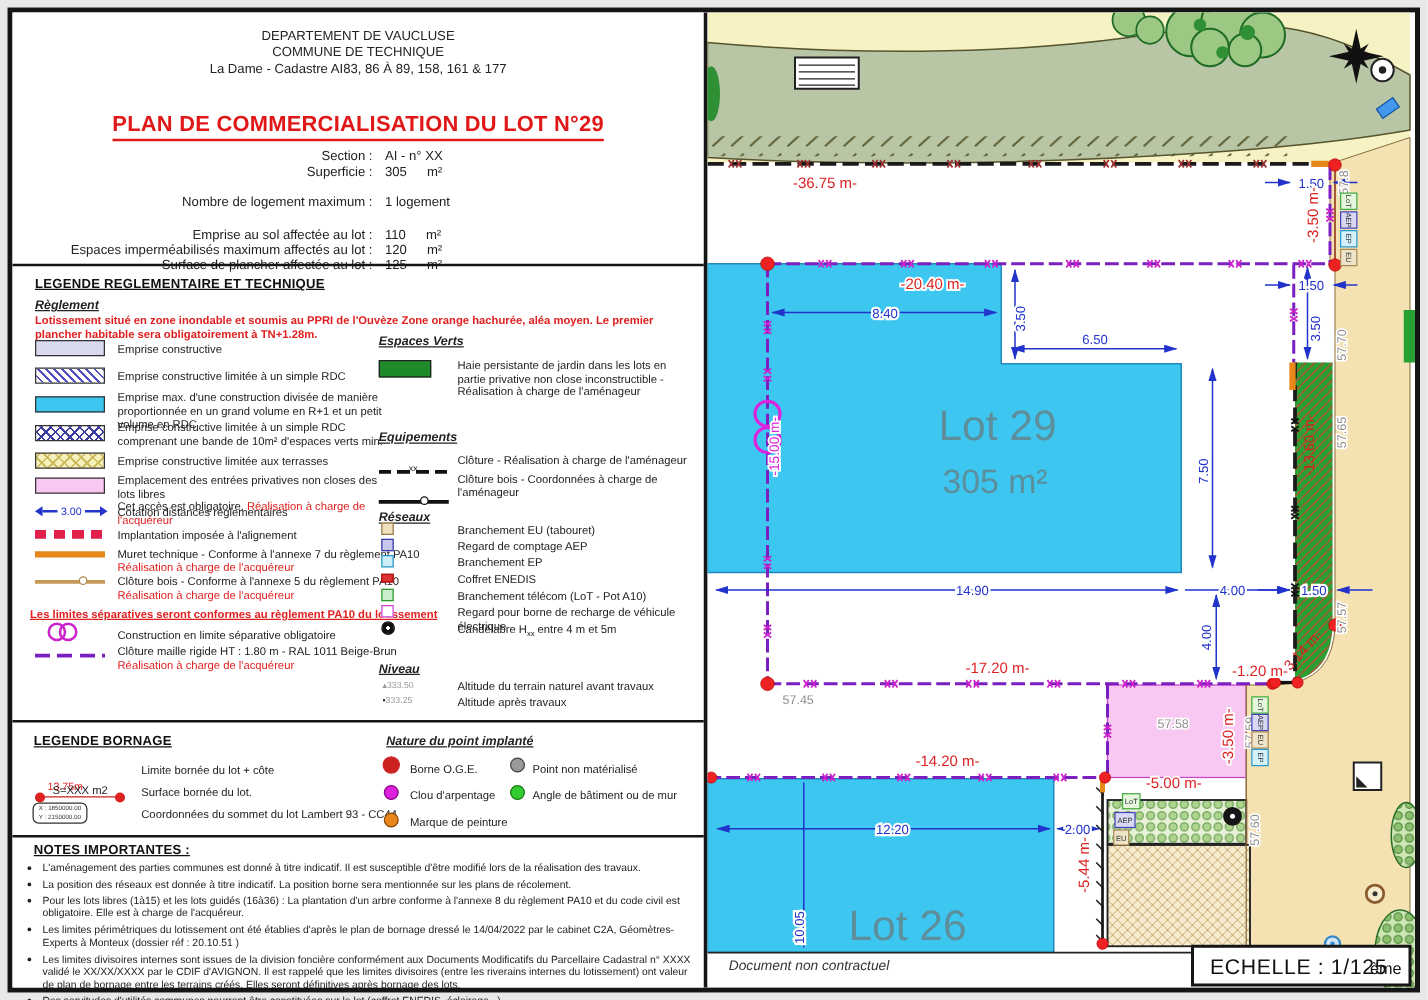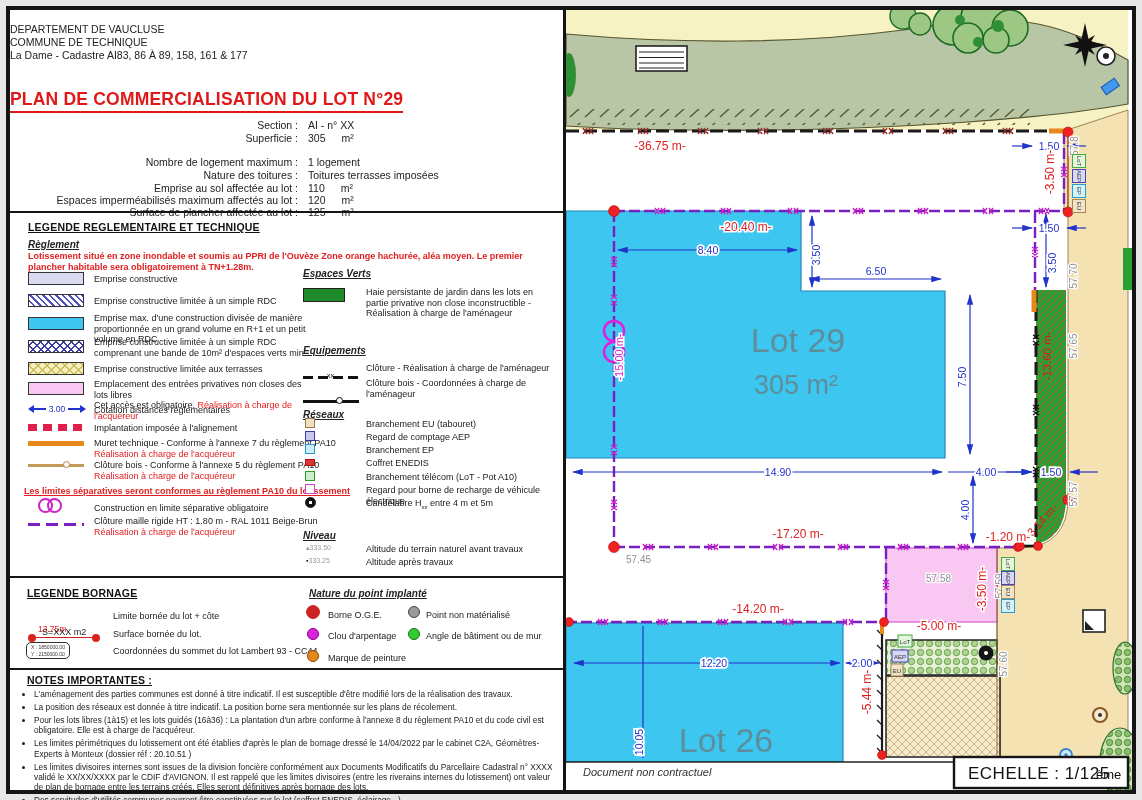--- a/index.html
+++ b/index.html
@@ -2,21 +2,21 @@
 <html><head>
 <meta charset="utf-8">
 <style>
   html,body{margin:0;padding:0;background:#e8e8e8;}
   body{width:1142px;height:800px;position:relative;font-family:"Liberation Sans",sans-serif;-webkit-font-smoothing:antialiased;}
   .sheet{position:absolute;left:6px;top:6px;width:1130px;height:788px;background:#fff;border:4px solid #151515;box-sizing:border-box;}
   .panel{position:absolute;left:0;top:0;width:556px;height:780px;border-right:3px solid #151515;box-sizing:border-box;background:#fff;}
   .panel *{box-sizing:border-box;}
   .abs{position:absolute;}
   
-  .hc{left:0;width:553px;font-size:10.5px;color:#222;}
+  .hc{left:0;width:553px;text-align:center;font-size:10.5px;color:#222;}
   .lotiss{font-size:12.5px;letter-spacing:.3px;color:#111;}
   .ptitle{font-size:17.5px;font-weight:bold;color:#e01818;display:inline-block;border-bottom:2.5px solid #e01818;padding-bottom:1px;letter-spacing:.2px;}
   .hrow{left:0;width:553px;font-size:10.5px;color:#222;display:flex;}
   .hlabel{width:298px;text-align:right;padding-right:10px;}
   .hval{text-align:left;}
   .unit{margin-left:16px;}
   
   .sec-t{font-size:10.5px;font-weight:bold;color:#111;text-decoration:underline;letter-spacing:.2px;}
   .sub-t{font-size:10px;font-weight:bold;font-style:italic;color:#222;text-decoration:underline;}
   .warn{font-size:9px;font-weight:bold;color:#e02020;line-height:1.2;}
@@ -117,24 +117,20 @@
       <span class="hval">AI - n° XX</span>
     </div>
     <div class="abs hrow" style="top:122px">
       <span class="hlabel">Superficie :</span>
       <span class="hval">305</span>
       <span class="hval unit">m²</span>
     </div>
     <div class="abs hrow" style="top:146px">
       <span class="hlabel">Nombre de logement maximum :</span>
       <span class="hval">1 logement</span>
-    </div>
-    <div class="abs hrow" style="top:159px">
-      <span class="hlabel">Nature des toitures :</span>
-      <span class="hval">Toitures terrasses imposées</span>
     </div>
     <div class="abs hrow" style="top:172px">
       <span class="hlabel">Emprise au sol affectée au lot :</span>
       <span class="hval">110</span>
       <span class="hval unit">m²</span>
     </div>
     <div class="abs hrow" style="top:184px">
       <span class="hlabel">Espaces imperméabilisés maximum affectés au lot :</span>
       <span class="hval">120</span>
       <span class="hval unit">m²</span>

